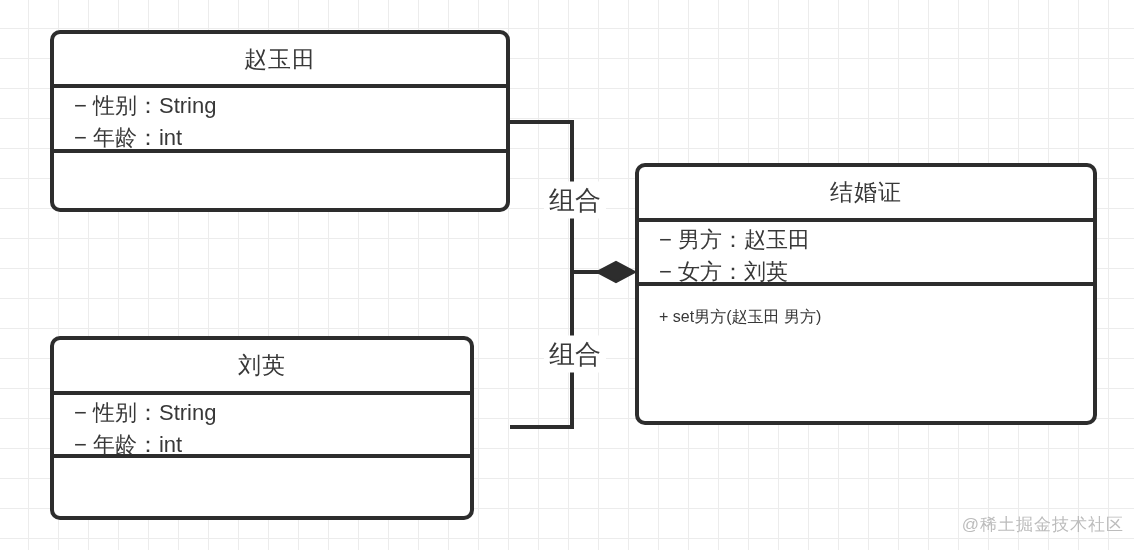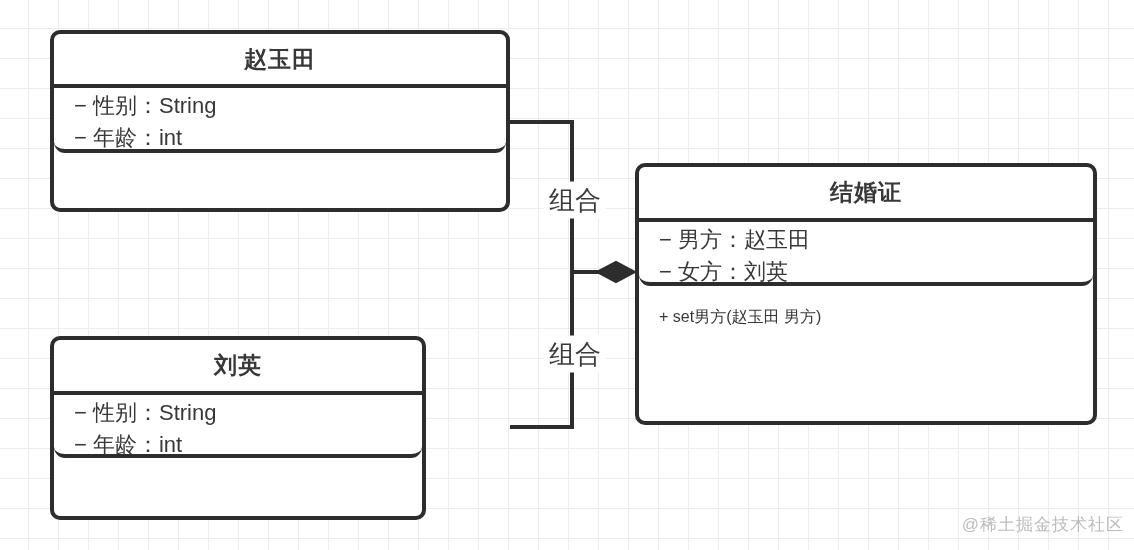--- a/index.html
+++ b/index.html
@@ -31,44 +31,43 @@
     flex-direction: column;
     color: #383838;
   }
   .uml-title {
     flex: 0 0 auto;
     border-bottom: 4px solid #2d2d2d;
     display: flex;
     align-items: center;
     justify-content: center;
     font-size: 23px;
-    font-weight: bold;
+    font-weight: normal;
     letter-spacing: 1px;
   }
   .uml-attrs {
     flex: 0 0 auto;
     border-bottom: 4px solid #2d2d2d;
     padding: 2px 20px 0 20px;
     font-size: 22px;
     line-height: 32px;
     box-sizing: border-box;
-    border-radius: 11px;
   }
   .uml-methods {
     flex: 1 1 auto;
     padding: 14px 20px 0 20px;
     font-size: 16px;
     line-height: 34px;
     box-sizing: border-box;
   }
   
   #class-a { left: 50px;  top: 30px;  width: 460px; height: 182px; }
   #class-a .uml-title { height: 50px; }
   #class-a .uml-attrs { height: 65px; }
-  #class-b { left: 50px;  top: 336px; width: 376px; height: 184px; }
+  #class-b { left: 50px;  top: 336px; width: 424px; height: 184px; }
   #class-b .uml-title { height: 51px; }
   #class-b .uml-attrs { height: 63px; }
   #class-c { left: 635px; top: 163px; width: 462px; height: 262px; }
   #class-c .uml-title { height: 51px; }
   #class-c .uml-attrs { height: 64px; }
 
   .edges-svg {
     position: absolute;
     left: 0; top: 0;
     width: 1134px; height: 550px;

